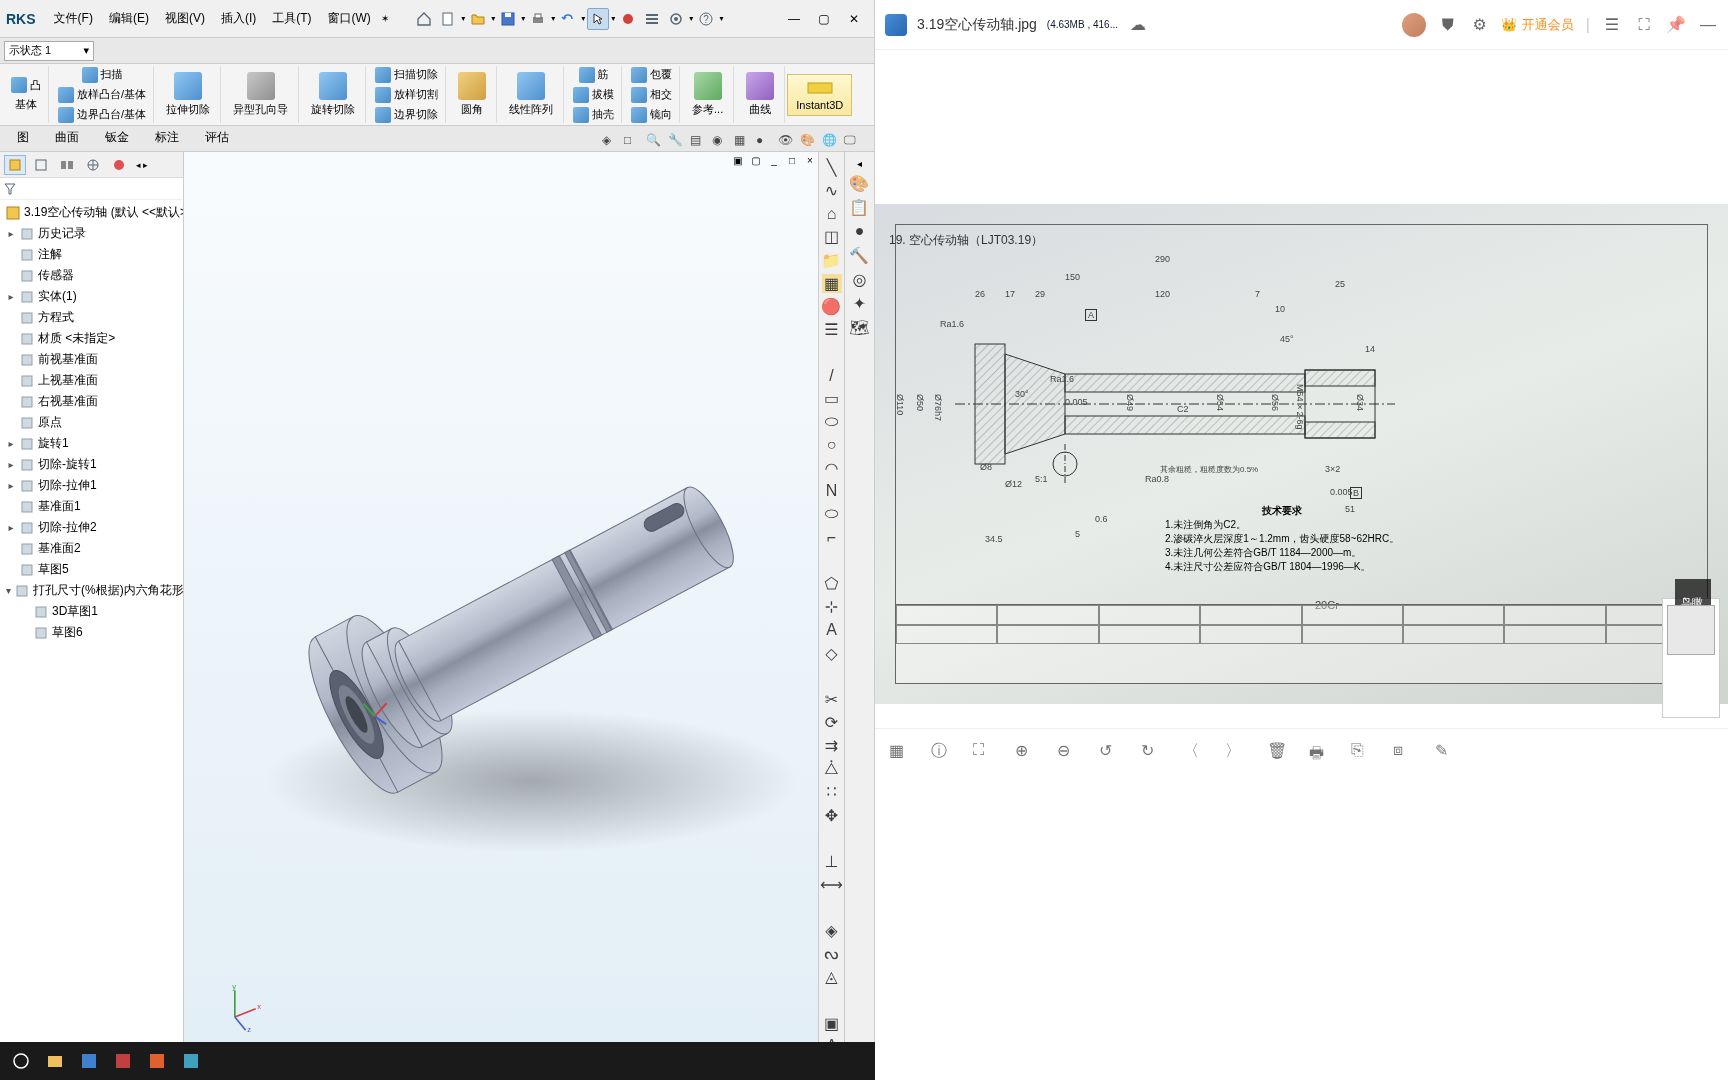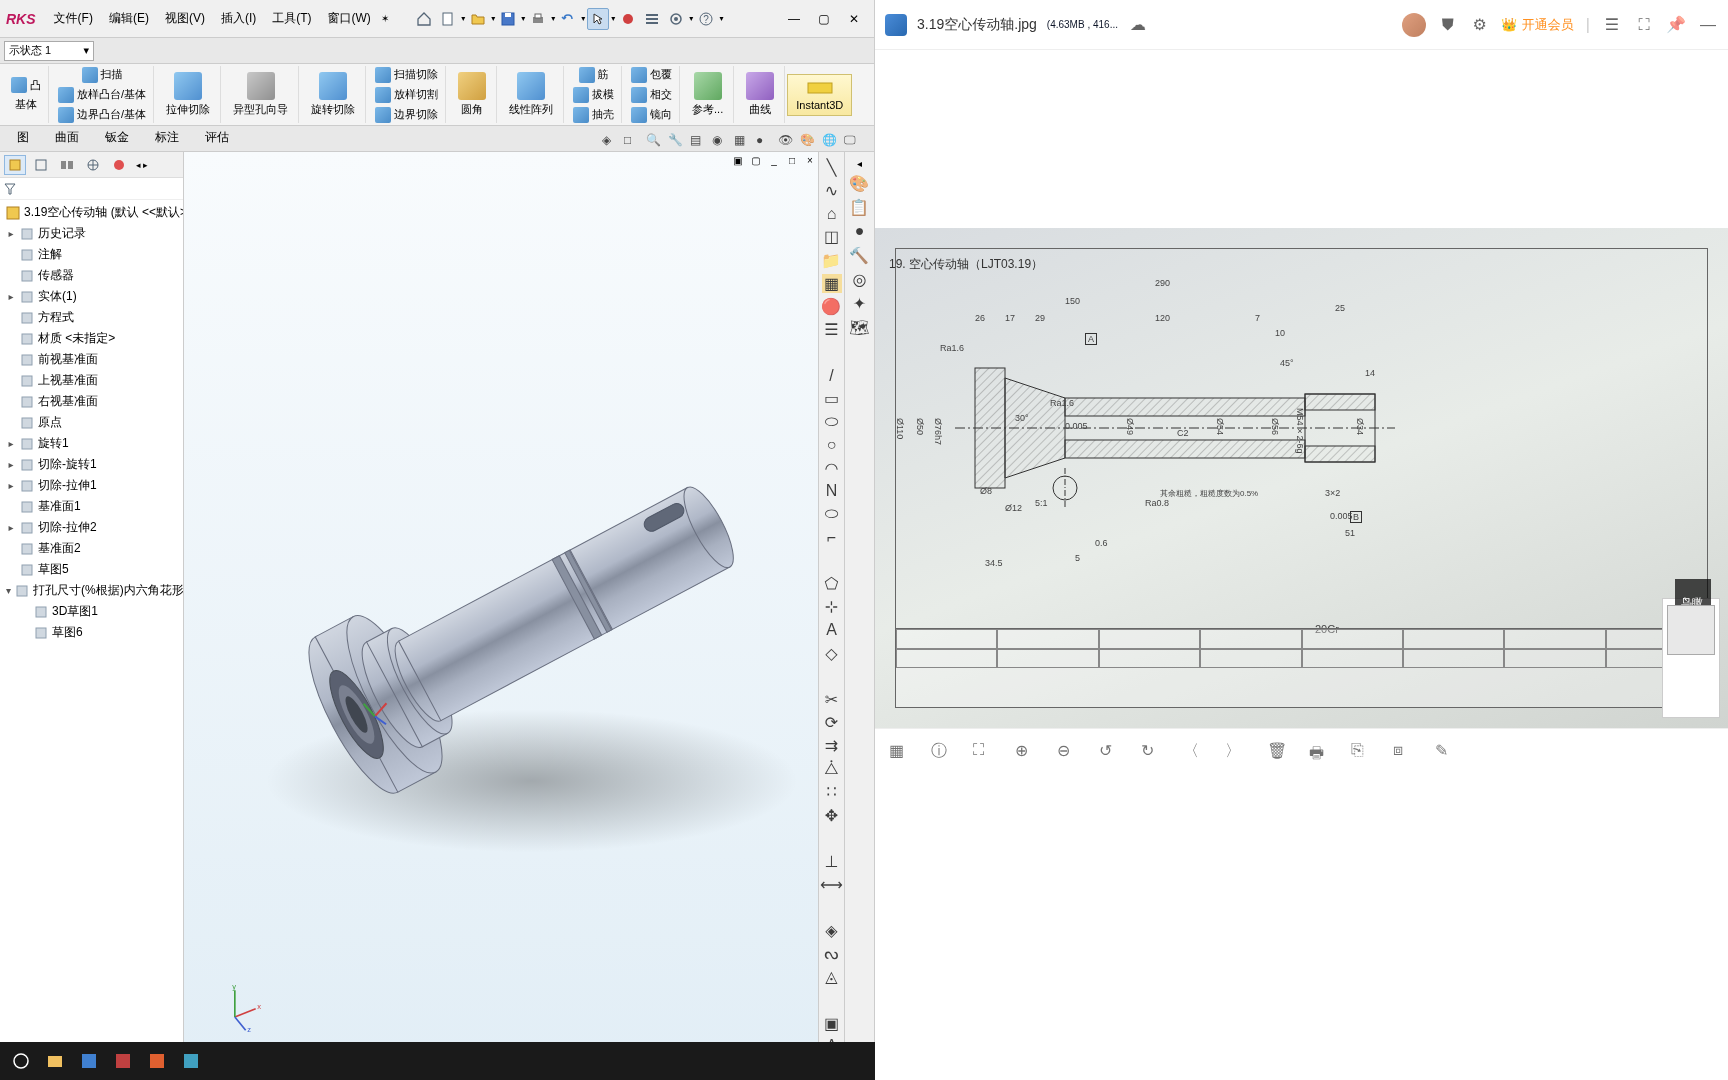--- a/index.html
+++ b/index.html
@@ -2,21 +2,21 @@
 <html><head>
 <meta charset="utf-8">
 <style>
 * { margin: 0; padding: 0; box-sizing: border-box; font-family: "Microsoft YaHei", Arial, sans-serif; }
 body { width: 1728px; height: 1080px; overflow: hidden; background: #fff; display: flex; }
 .left-app { width: 875px; height: 1080px; display: flex; flex-direction: column; border-right: 1px solid #ccc; }
 .right-app { flex: 1; height: 772px; display: flex; flex-direction: column; background: #fff; }
 
 
 .sw-menubar { height: 38px; background: #f0f0f0; display: flex; align-items: center; padding: 0 6px; gap: 4px; font-size: 12px; border-bottom: 1px solid #ccc; }
-.sw-logo { color: #be185d; font-style: italic; font-weight: bold; font-size: 14px; padding-right: 8px; }
+.sw-logo { color: #0c4a6e; font-weight: bold; font-size: 14px; padding-right: 8px; }
 .sw-menu-item { padding: 4px 6px; cursor: pointer; }
 .sw-toolbar-icons { display: flex; gap: 2px; margin-left: 20px; align-items: center; }
 .sw-ticon { width: 22px; height: 22px; display: flex; align-items: center; justify-content: center; cursor: pointer; border-radius: 2px; }
 .sw-ticon.active { background: #c8dcf0; border: 1px solid #7ea8d0; }
 .sw-winbtns { margin-left: auto; display: flex; gap: 2px; }
 .sw-winbtn { width: 28px; height: 22px; display: flex; align-items: center; justify-content: center; cursor: pointer; }
 
 
 .sw-statebar { height: 26px; background: #e8e8e8; display: flex; align-items: center; padding: 0 4px; border-bottom: 1px solid #ccc; }
 .sw-state-dd { width: 90px; height: 20px; border: 1px solid #aaa; background: #fff; font-size: 11px; padding: 0 4px; display: flex; align-items: center; justify-content: space-between; }
@@ -69,21 +69,21 @@
 
 .vw-titlebar { height: 50px; display: flex; align-items: center; padding: 0 10px; gap: 10px; border-bottom: 1px solid #eee; }
 .vw-logo { width: 22px; height: 22px; background: linear-gradient(135deg,#4a8cd8,#2868b0); border-radius: 4px; }
 .vw-title { font-size: 14px; color: #333; }
 .vw-size { font-size: 10px; color: #0f172a; }
 .vw-right-icons { margin-left: auto; display: flex; gap: 12px; align-items: center; }
 .vw-icon { width: 20px; height: 20px; cursor: pointer; opacity: 0.6; display: flex; align-items: center; justify-content: center; }
 .vip-link { color: #ff9020; font-size: 13px; display: flex; align-items: center; gap: 4px; }
 .avatar { width: 24px; height: 24px; border-radius: 50%; background: linear-gradient(135deg,#e0a080,#c08060); }
 
-.vw-canvas { flex: 1; background: #fff; position: relative; display: flex; align-items: flex-end; justify-content: flex-start; overflow: hidden; }
+.vw-canvas { flex: 1; background: #fff; position: relative; display: flex; align-items: center; justify-content: flex-start; overflow: hidden; }
 .drawing-img { width: 100%; height: 500px; background: linear-gradient(160deg,#d8dce0,#e8ece8,#d0d4d0); position: relative; margin-top: 130px; }
 .drawing-lines { position: absolute; inset: 20px; border: 1px solid #666; }
 .dwg-title { position: absolute; top: 28px; left: 14px; font-size: 12px; color: #333; }
 .dwg-shape { position: absolute; top: 100px; left: 60px; right: 40px; height: 200px; }
 .dwg-dim { position: absolute; font-size: 9px; color: #444; }
 
 .vw-thumb { position: absolute; bottom: 10px; right: 8px; width: 58px; height: 120px; background: #fff; border: 1px solid #ccc; }
 .vw-thumb-label { position: absolute; top: -20px; right: 8px; background: rgba(0,0,0,0.7); color: #fff; font-size: 11px; padding: 16px 6px; margin-left: 12px; }
 .vw-bottombar { height: 44px; border-top: 1px solid #eee; display: flex; align-items: center; padding: 0 14px; gap: 22px; }
 .vw-bicon { width: 20px; height: 20px; cursor: pointer; opacity: 0.55; }
@@ -797,20 +797,27 @@
       <div class="dwg-dim" style="top:258px;left:105px;">Ø8</div>
       <div class="dwg-dim" style="top:275px;left:130px;">Ø12</div>
       <div class="dwg-dim" style="top:193px;left:190px;">0.005</div>
       <div class="dwg-dim" style="top:105px;left:210px;border:1px solid #333;padding:0 2px;">A</div>
       <div class="dwg-dim" style="top:283px;left:475px;border:1px solid #333;padding:0 2px;">B</div>
       <div class="dwg-dim" style="top:283px;left:455px;">0.005</div>
       <div class="dwg-dim" style="top:395px;left:440px;font-size:11px;">20Cr</div>
       <div class="dwg-dim" style="top:200px;left:302px;">C2</div>
       <div class="dwg-dim" style="top:260px;left:285px;font-size:8px;">其余粗糙，粗糙度数为0.5%</div>
 
+      <div style="position:absolute;top:300px;left:290px;font-size:10px;">
+        <div style="font-weight:bold;text-align:center;">技术要求</div>
+        <div>1.未注倒角为C2。</div>
+        <div>2.渗碳淬火层深度1～1.2mm，齿头硬度58~62HRC。</div>
+        <div>3.未注几何公差符合GB/T 1184—2000—m。</div>
+        <div>4.未注尺寸公差应符合GB/T 1804—1996—K。</div>
+      </div>
 
       <div style="position:absolute;bottom:20px;left:20px;right:20px;height:80px;border:1px solid #666;background:rgba(255,255,255,0.3);">
         <div style="position:absolute;inset:0;display:grid;grid-template-columns:repeat(8,1fr);grid-template-rows:repeat(4,1fr);">
           <div style="border:0.5px solid #888;"></div>
             <div style="border:0.5px solid #888;"></div>
             <div style="border:0.5px solid #888;"></div>
             <div style="border:0.5px solid #888;"></div>
             <div style="border:0.5px solid #888;"></div>
             <div style="border:0.5px solid #888;"></div>
             <div style="border:0.5px solid #888;"></div>

